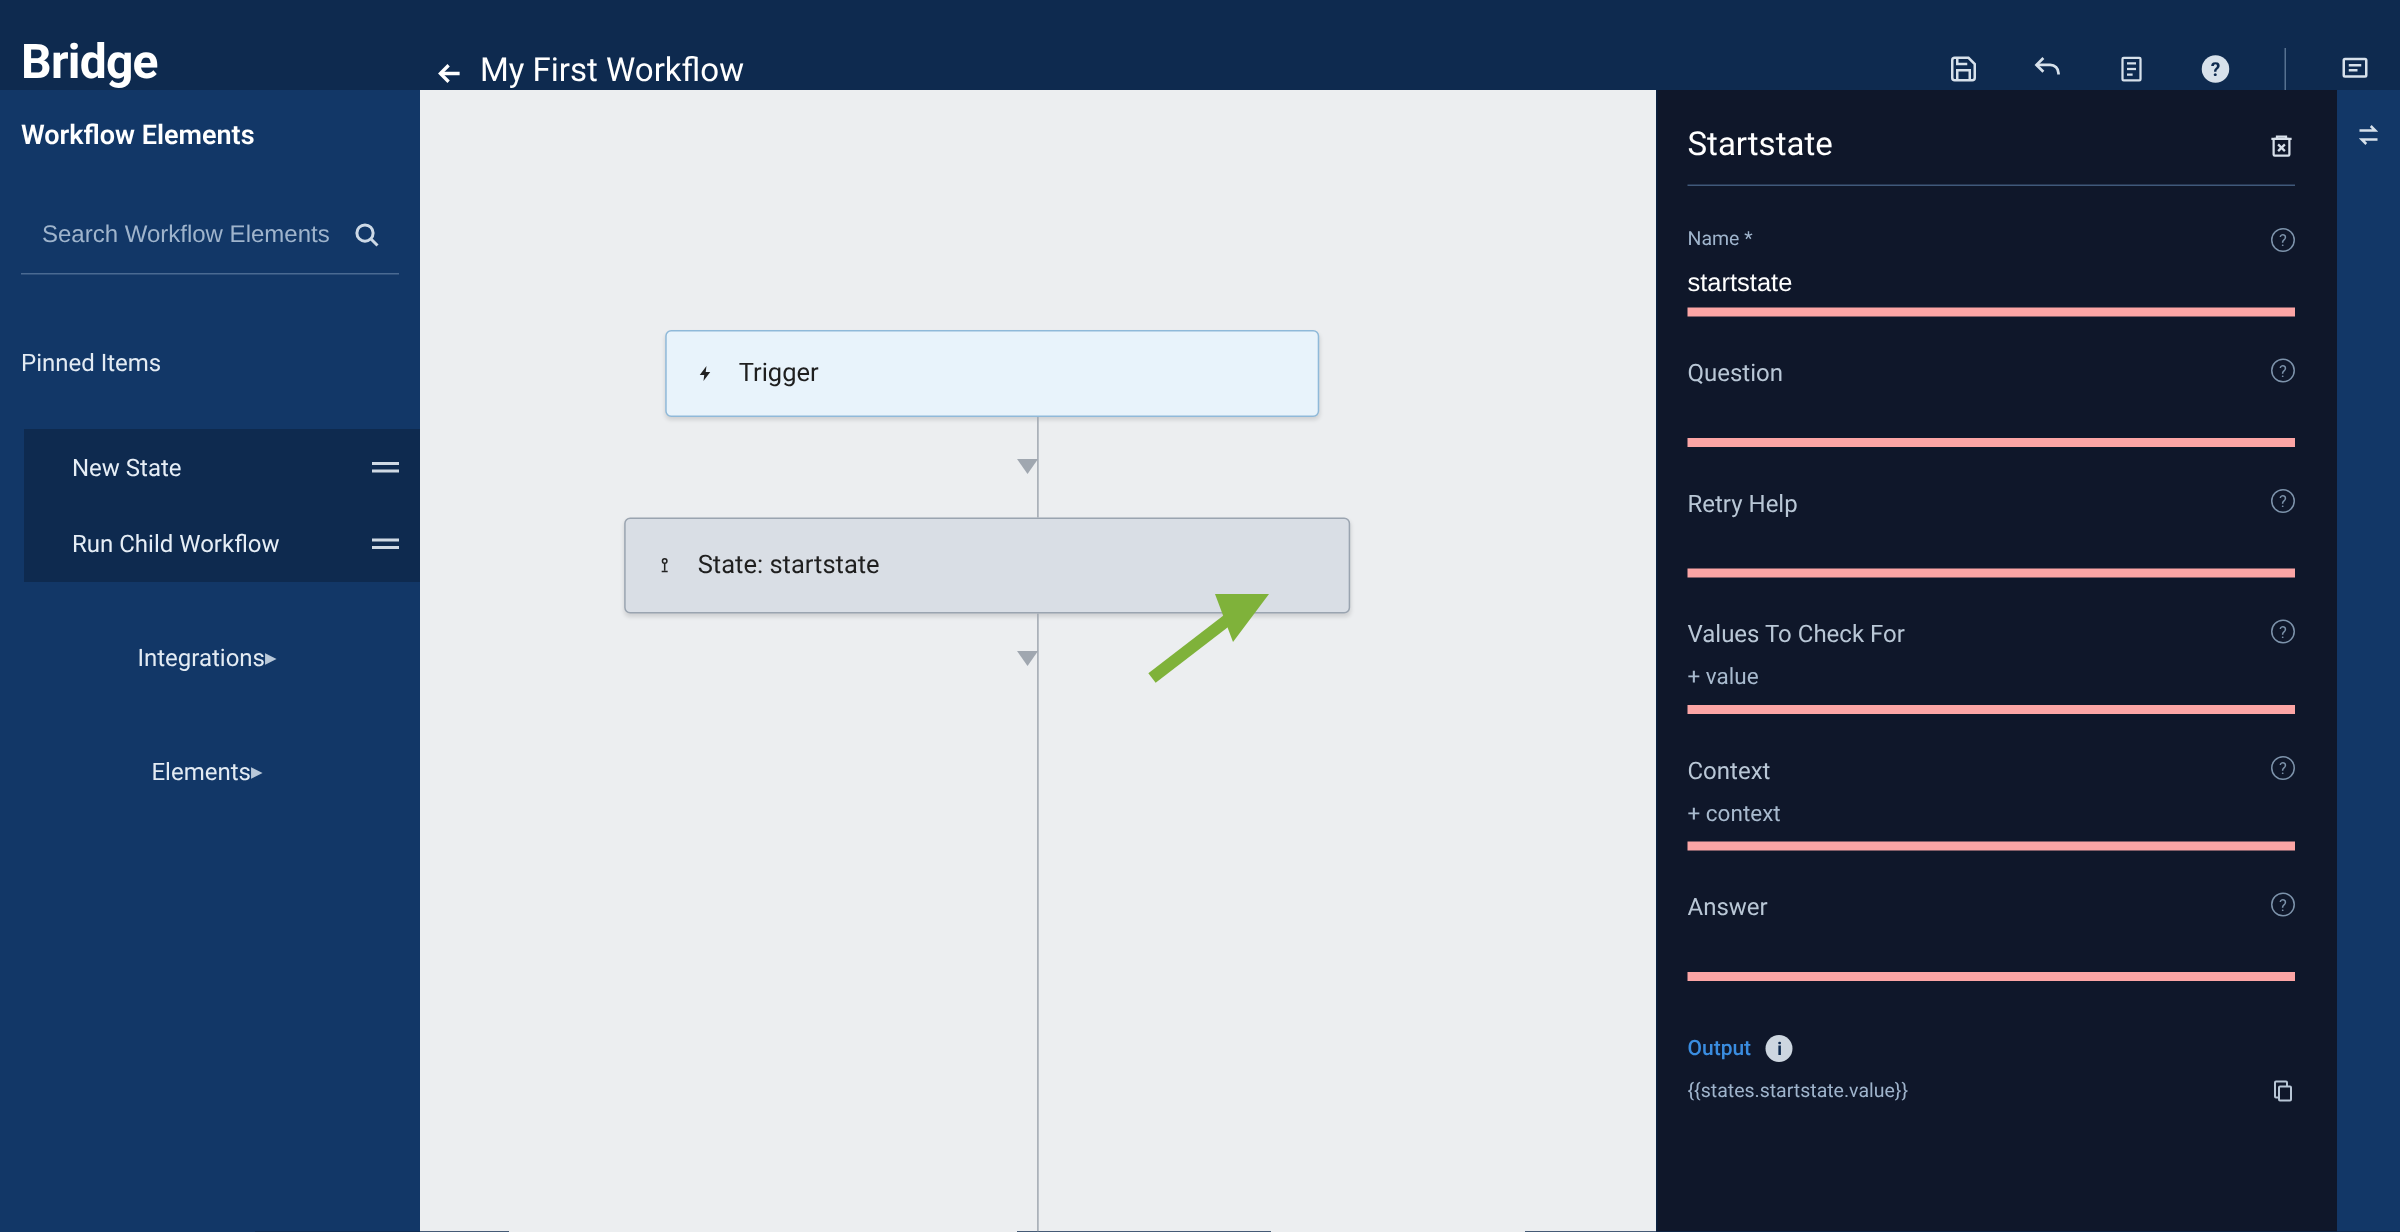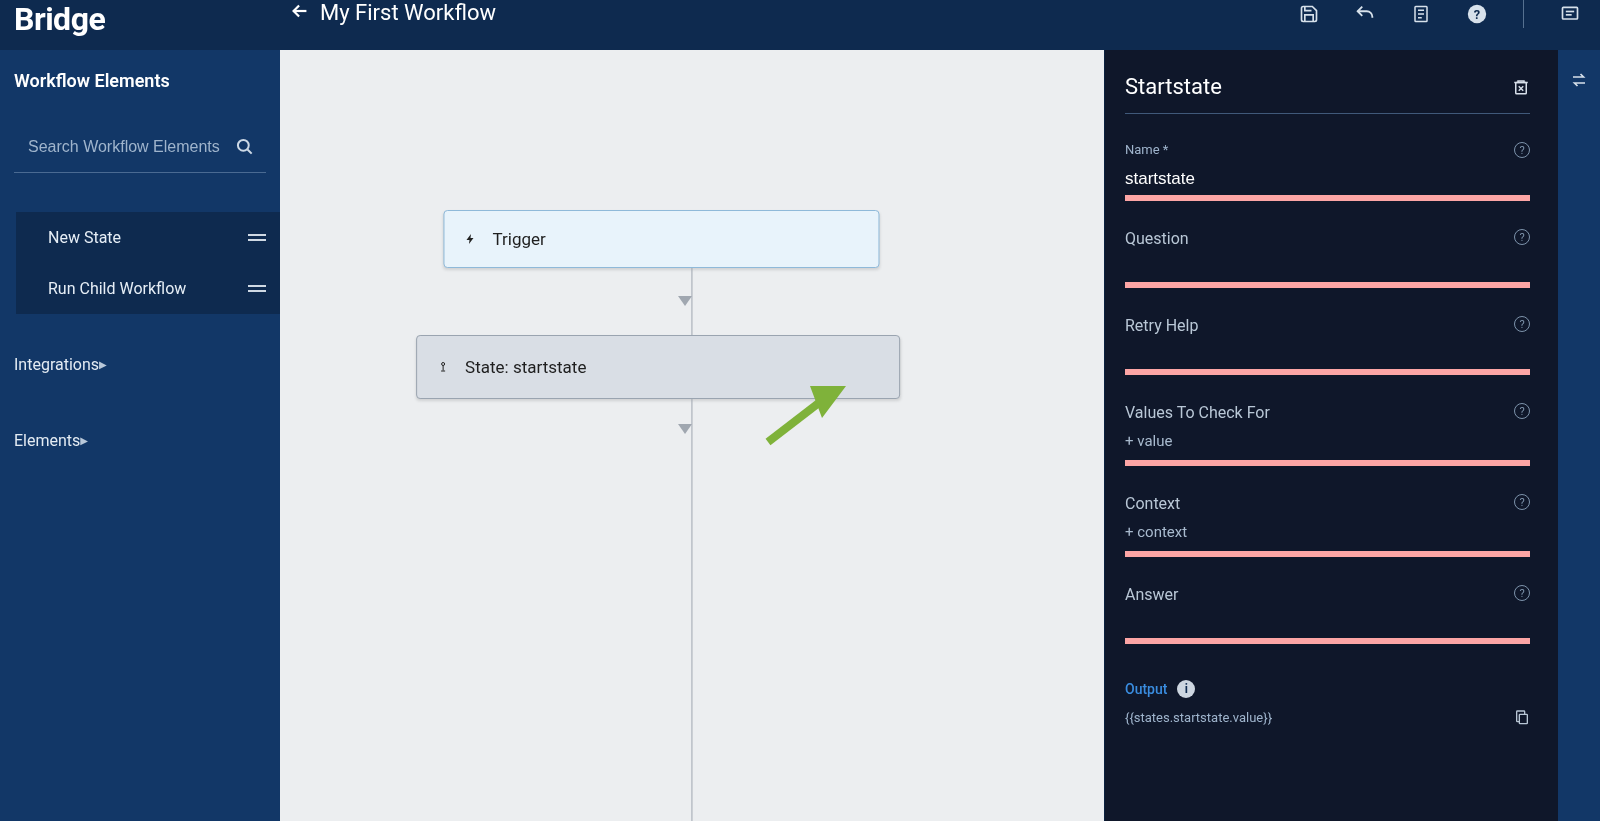--- a/index.html
+++ b/index.html
@@ -3,21 +3,21 @@
 <meta charset="utf-8">
 <style>
   * { box-sizing: border-box; margin: 0; padding: 0; }
   html, body { width: 100%; height: 100%; font-family: -apple-system, "Segoe UI", Roboto, Arial, sans-serif; }
   body { background: #0e2a4f; color: #fff; overflow: hidden; }
 
   .app { display: flex; flex-direction: column; width: 1600px; height: 821px; }
 
   
   .topbar {
-    display: flex; align-items: flex-start; height: 50px;
+    display: flex; align-items: flex-end; height: 60px;
     background: #0e2a4f; padding: 0 18px 0 0;
   }
   .brand {
     width: 280px; padding-left: 14px; font-size: 32px; font-weight: 700;
     letter-spacing: -0.5px; color: #fff;
   }
   .back-btn { width: 40px; display:flex; justify-content:center; align-items:center; cursor:pointer; }
   .title { font-size: 22px; font-weight: 400; color:#fff; }
   .top-spacer { flex: 1; }
   .top-icons { display:flex; align-items:center; gap: 32px; }
@@ -41,21 +41,21 @@
   .side-section-title { padding: 10px 14px; font-size:16px; color:#e3ebf3; }
   .pinned-list { background:#0e2a4f;margin-left:16px; }
   .pinned-item {
     display:flex; align-items:center; justify-content:space-between;
     padding: 16px 14px 16px 32px; font-size:16px; color:#e6eef6; cursor:grab;
   }
   .drag-handle { display:flex; flex-direction:column; gap:3px; }
   .drag-handle span { display:block; width:18px; height:2px; background:#cfd9e4; }
 
   .side-group {
-    display:flex; align-items:center; justify-content:flex-start;
+    display:flex; align-items:center; justify-content:center;
     padding: 16px 18px 16px 14px; font-size:16px; color:#e3ebf3; cursor:pointer;
   }
   .chev-right { color:#b9c8d9; font-size:10px; }
 
   
   .canvas { flex:1; background:#eceef0; position:relative; overflow:hidden; }
   .node {
     position:absolute; left:50%; transform:translateX(-57%);
     border:1px solid #a5b0bd; border-radius:4px;
     display:flex; align-items:center; gap:14px; font-size:17px; color:#1f1f1f;
@@ -185,20 +185,21 @@
       <div class="search-wrap">
         <input type="text" placeholder="Search Workflow Elements" style="">
         <span class="search-icon">
           <svg width="20" height="20" viewBox="0 0 24 24" fill="none" stroke="#cdd9e6" stroke-width="2.4">
               <circle cx="10" cy="10" r="6.5"></circle>
               <line x1="20" y1="20" x2="15" y2="15"></line>
             </svg>
         </span>
       </div>
 
+      <div class="side-section-title">Pinned Items</div>
       <div class="pinned-list">
         <div class="pinned-item">
           <span>New State</span>
           <span class="drag-handle">
               <span></span>
               <span></span>
             </span>
         </div>
         <div class="pinned-item">
           <span>Run Child Workflow</span>

